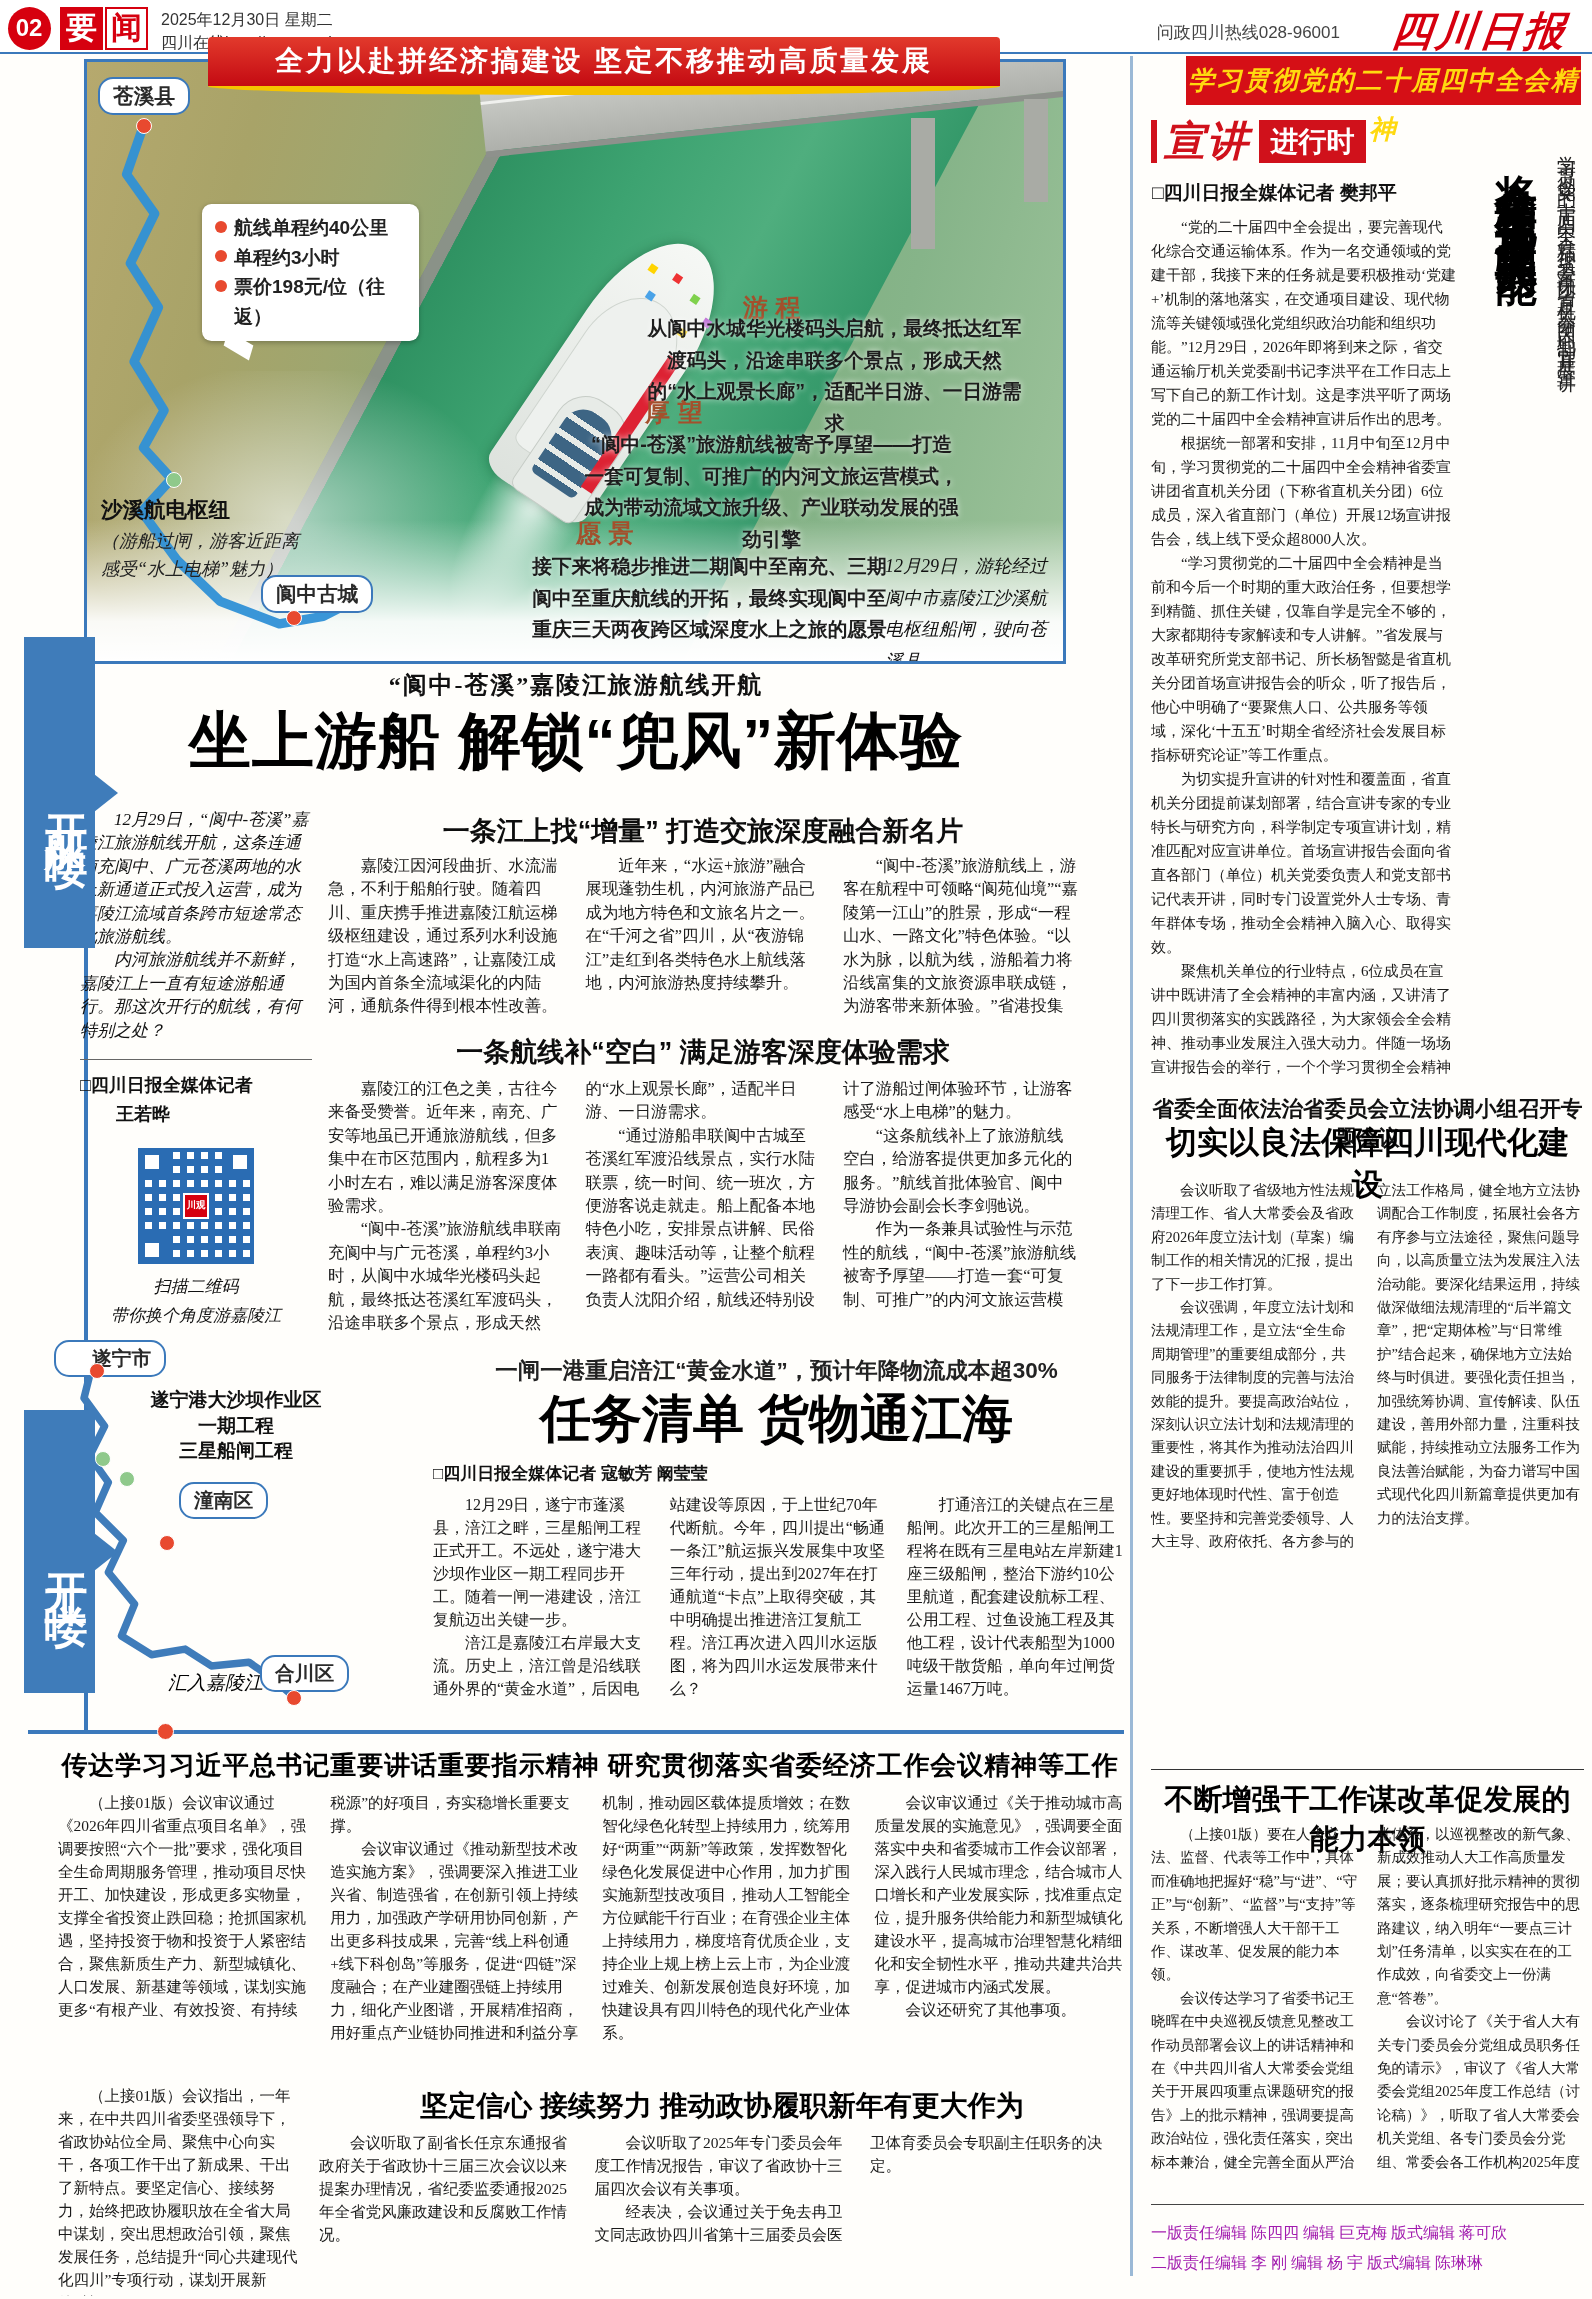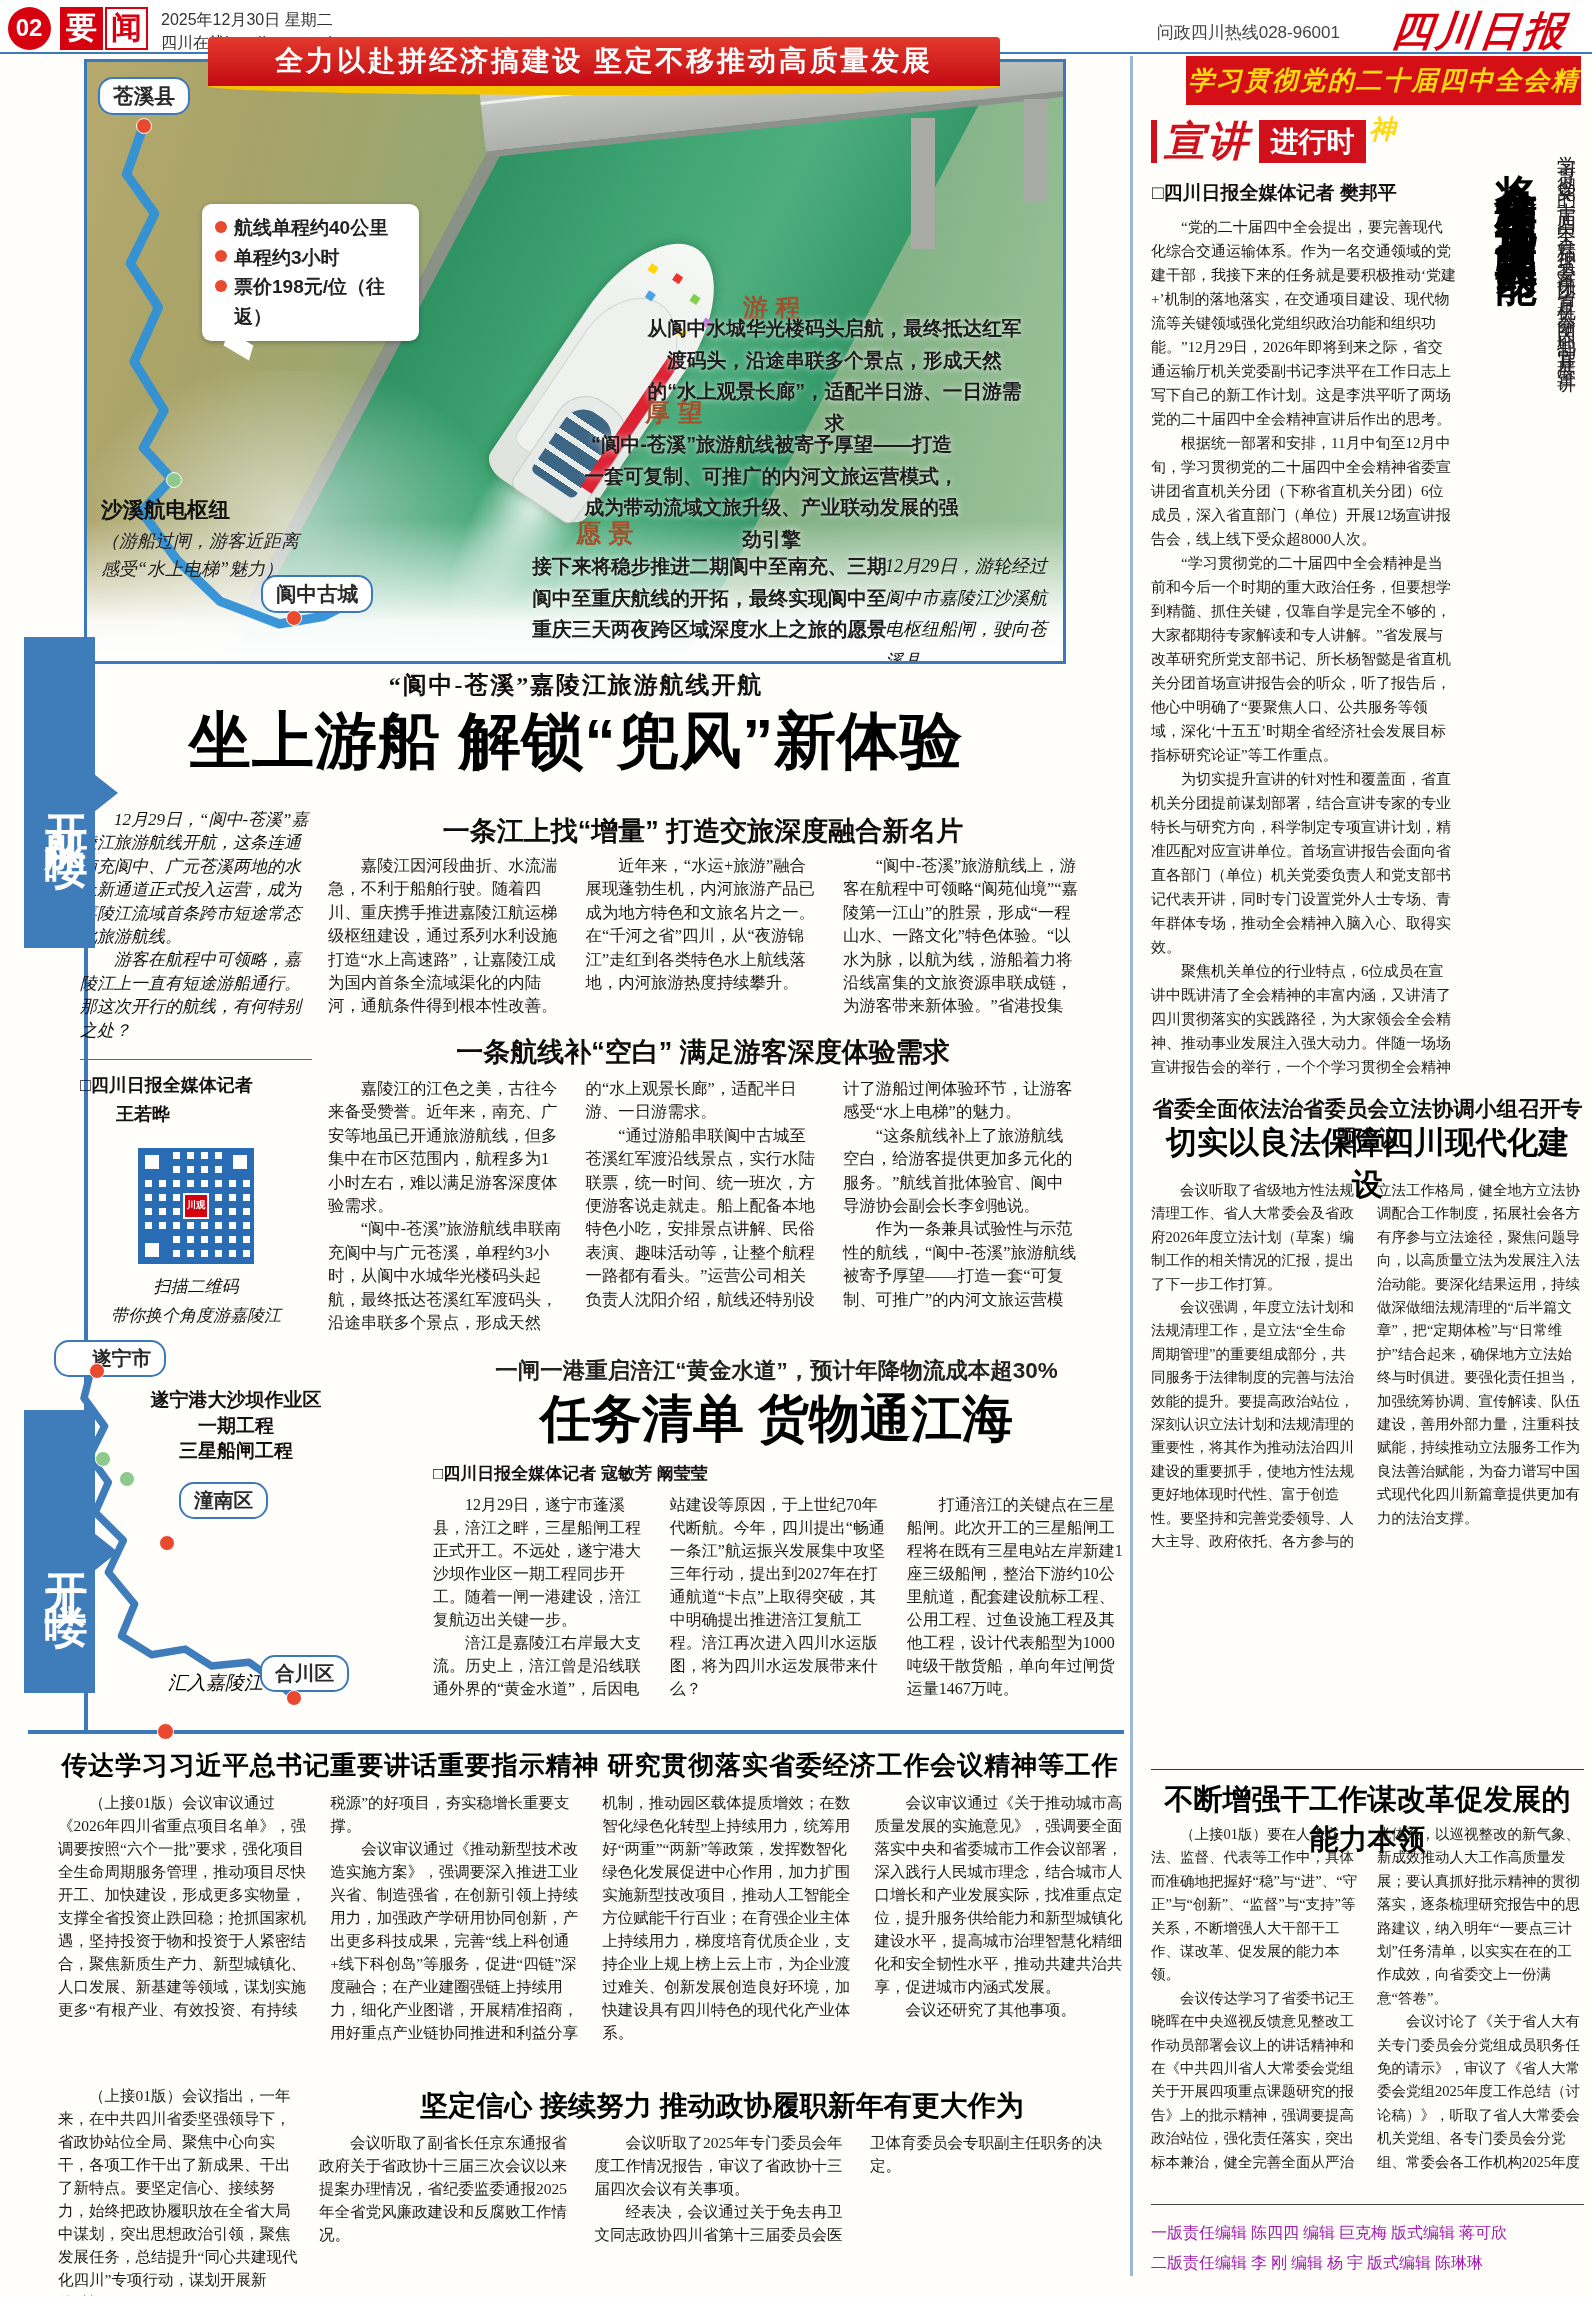--- a/index.html
+++ b/index.html
@@ -271,21 +271,21 @@
   <div class="pkg-dot"></div>
   <div class="vtab" style="top:637px;height:311px;">开船喽</div>
   <div class="vtab" style="top:1410px;height:283px;">开工喽</div>
 
   <div class="a1-kicker">“阆中-苍溪”嘉陵江旅游航线开航</div>
   <div class="a1-headline">坐上游船 解锁“兜风”新体验</div>
 
   <div class="leftcol">
     <div class="lead">
         <p>12月29日，“阆中-苍溪”嘉陵江旅游航线开航，这条连通南充阆中、广元苍溪两地的水上新通道正式投入运营，成为嘉陵江流域首条跨市短途常态化旅游航线。</p>
-        <p>游客在航程中可领略，嘉陵江上一直有短途游船通行。那这次开行的航线，有何特别之处？</p>
+        <p>内河旅游航线并不新鲜，嘉陵江上一直有短途游船通行。那这次开行的航线，有何特别之处？</p>
       </div>
     <div class="byline1">
       <div>□四川日报全媒体记者</div>
       <div style="padding-left:2em;">王若晔</div>
     </div>
     <div class="qr">
       <div class="qr-f tl"></div>
       <div class="qr-f tr"></div>
       <div class="qr-f bl"></div>
       <div class="qr-c">川观</div>

